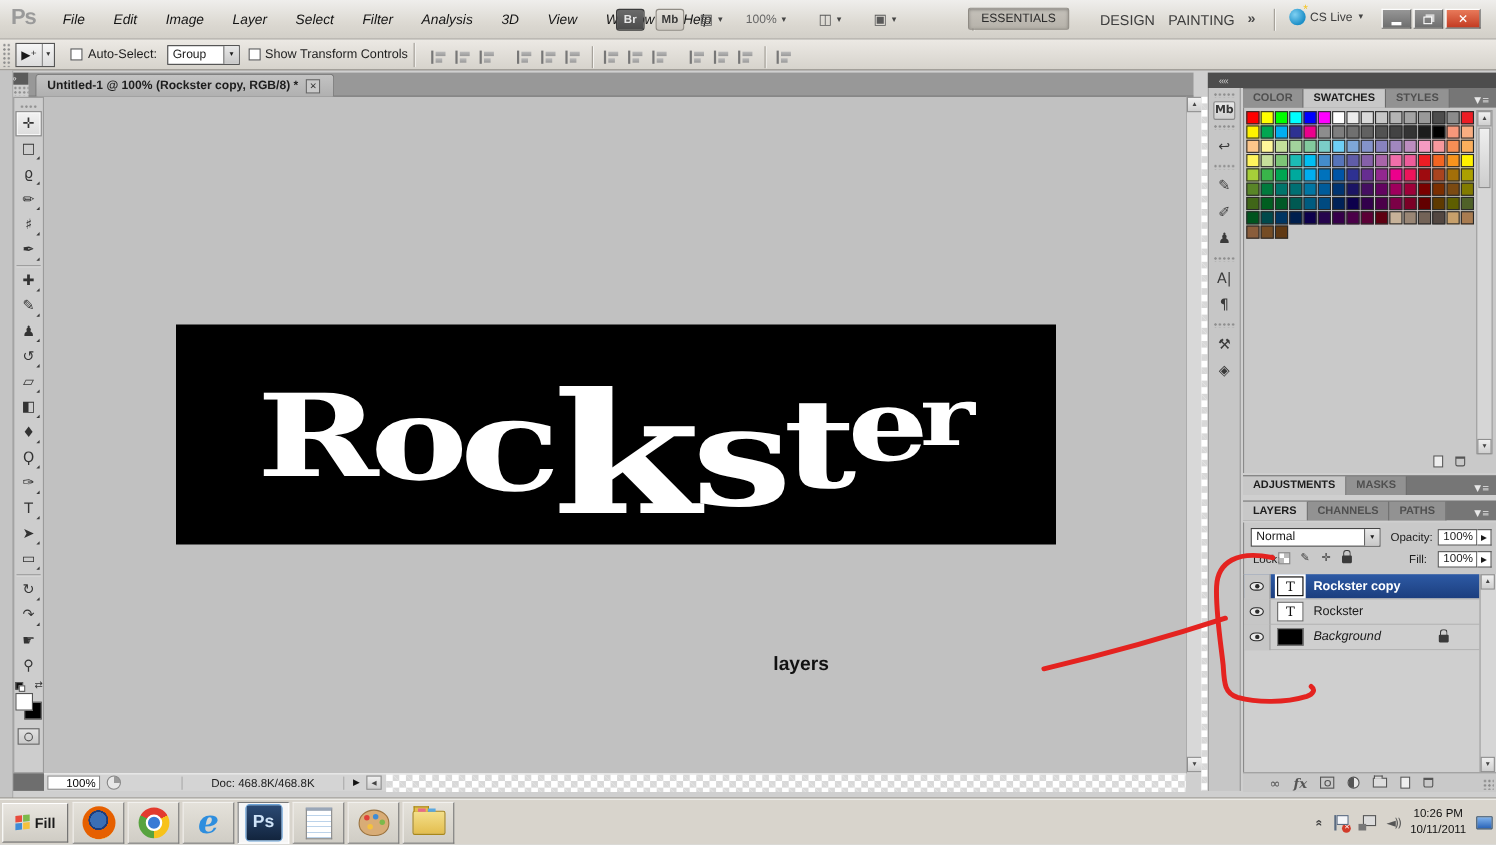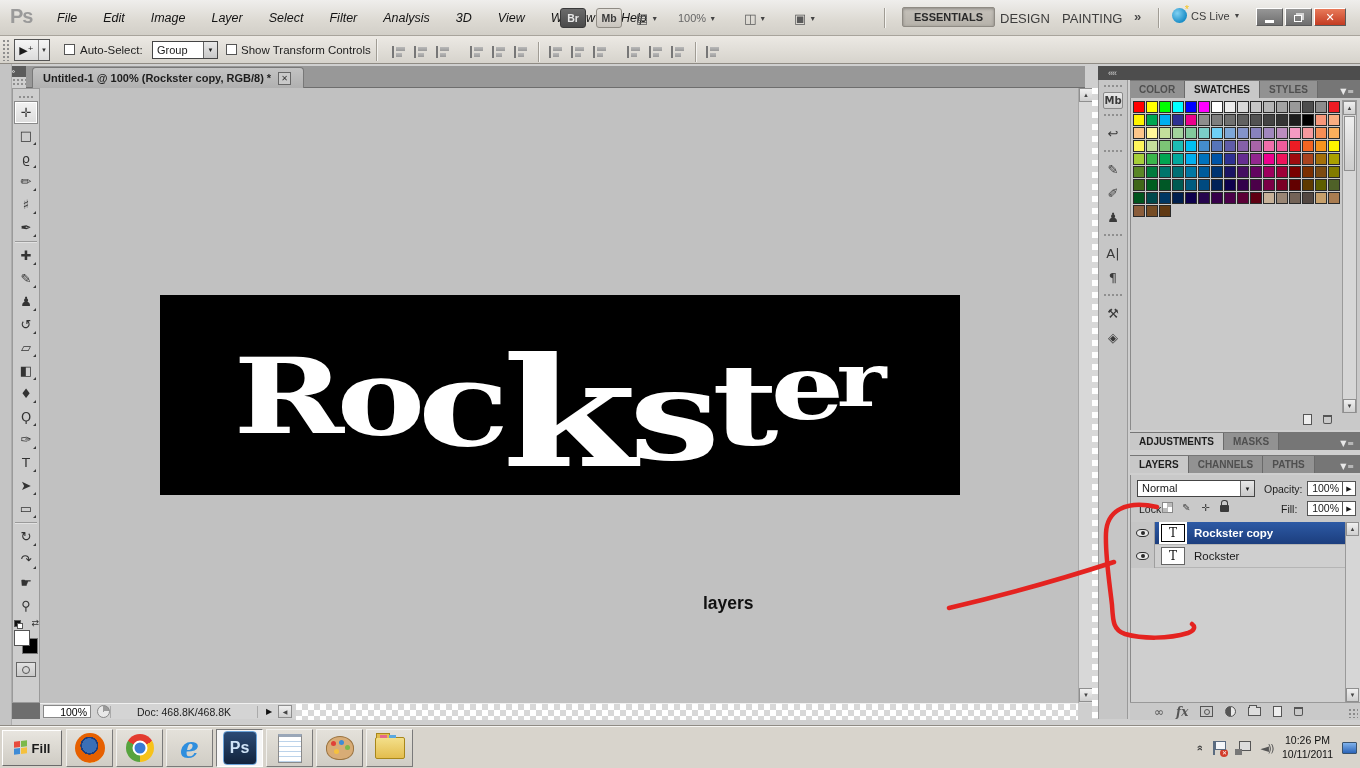--- a/index.html
+++ b/index.html
@@ -14,21 +14,21 @@
   #menu-items { position:absolute; left:44px; top:0; height:35px; display:flex; align-items:center; }
   .menu-item { padding:0 13px; font-size:12.5px; color:#141414; cursor:default;font-style:italic; }
   .tb-btn { position:absolute; top:8px; height:20px; display:flex; align-items:center; justify-content:center;
     border:1px solid #8f8b84; border-radius:3px; font-size:10.5px; font-weight:bold; }
   #btn-br { left:560px; width:26px; background:linear-gradient(#6b6b6b,#4a4a4a); color:#e8e8e8; border-color:#3a3a3a; }
   #btn-mb { left:596px; width:26px; background:linear-gradient(#e3e0da,#c9c5be); color:#3a3a3a; }
   .tb-ic { position:absolute; top:8px; height:20px; display:flex; align-items:center; gap:3px; color:#5a5a5a; font-size:13px; }
   .tb-ic .dd { font-size:7px; color:#444; }
   #zoom-ctl { font-size:11px; color:#666; }
   .vsep { position:absolute; top:8px; width:1px; height:20px; background:#a09c94; box-shadow:1px 0 0 #f4f3f0; }
-  #ws-essentials { position:absolute; left:902px; top:7px; padding:3px 11px; font-size:11px; font-weight:bold; color:#2a2a2a;
+  #ws-essentials { position:absolute; left:880px; top:7px; padding:3px 11px; font-size:11px; font-weight:normal; color:#2a2a2a;
     background:linear-gradient(#c6c2bb,#b6b2aa); border:1px solid #8f8b84; border-radius:2px; box-shadow:inset 0 1px 3px rgba(0,0,0,.3); }
   .ws-tab { position:absolute; top:11px; font-size:13px; font-weight:normal; color:#3d3d3d; }
   #ws-more { position:absolute; left:1134px; top:9px; font-size:13px; font-weight:bold; color:#4a4a4a; }
   #cs-live { position:absolute; left:1172px; top:8px; display:flex; align-items:center; gap:4px; }
   #cs-live-ic { width:15px; height:15px; border-radius:50%; background:radial-gradient(circle at 35% 35%, #7fd0f2, #1b8ec7 70%); position:relative; }
   #cs-live-ic::after { content:"*"; position:absolute; right:-2px; top:-5px; color:#f6c51e; font-size:11px; }
   #cs-live-label { font-size:11px; color:#3d3d3d; }
   #winbtns { position:absolute; left:1256px; top:8px; display:flex; gap:2px; }
   .wbtn { width:27px; height:18px; border:1px solid #fff; border-right-color:#5a5a5a; border-bottom-color:#5a5a5a;
     background:linear-gradient(#969696,#6e6e6e); display:flex; align-items:center; justify-content:center; }
@@ -104,21 +104,21 @@
     background-image:linear-gradient(45deg,#d8d8d8 25%,transparent 25%,transparent 75%,#d8d8d8 75%),
                      linear-gradient(45deg,#d8d8d8 25%,transparent 25%,transparent 75%,#d8d8d8 75%);
     background-size:12px 12px; background-position:0 0,6px 6px; }
   #gap-strip { position:absolute; left:1092px; top:88px; width:6px; height:631px; }
 
   
   #statusbar { position:absolute; left:40px; top:703px; width:1038px; height:16px; background:#d4d4d4; border-top:1px solid #f0f0f0; display:flex; align-items:center; }
   #sb-zoom { width:48px; height:13px; background:#fff; border:1px solid #888; font-size:10.5px; text-align:right; padding:0 3px; margin-left:3px; }
   #sb-pie { width:13px; height:13px; border-radius:50%; border:1px solid #888; margin-left:6px;
     background:conic-gradient(#9a9a9a 0 90deg, #e8e8e8 90deg 360deg); }
-  #sb-doc { font-size:10.5px; color:#222; padding:0 26px; border-left:1px solid #aaa; border-right:1px solid #aaa; }
+  #sb-doc { font-size:10.5px; color:#222; margin-left:55px; padding:0 26px; border-left:1px solid #aaa; border-right:1px solid #aaa; }
   #sb-tri { font-size:8px; color:#111; margin-left:8px; }
   #sb-scrollbtn { width:14px; height:13px; background:linear-gradient(#f0f0f0,#cfcfcf); border:1px solid #8f8f8f; font-size:6px;
     display:flex; align-items:center; justify-content:center; color:#444; margin-left:6px; }
   #sb-checker { flex:1; height:16px; margin-left:4px; }
 
   
   #dockheader { position:absolute; left:1098px; top:66px; width:262px; height:14px; background:#4d4d4d; color:#cfcfcf;
     font-size:9px; line-height:14px; padding-left:10px; letter-spacing:-1px; }
   #dockcol { position:absolute; left:1098px; top:80px; width:30px; height:639px; background:#c6c6c6;
     border-left:1px solid #9a9a9a; border-right:1px solid #9a9a9a; display:flex; flex-direction:column; align-items:center; }
@@ -677,20 +677,28 @@
         <span class="t-thumb">T</span>
         <span class="lname">Rockster copy</span>
       </div>
       <div class="lrow">
         <span class="eye-cell">
             <i class="eye"></i>
           </span>
         <span class="t-thumb">T</span>
         <span class="lname">Rockster</span>
       </div>
+      <div class="lrow">
+        <span class="eye-cell">
+            <i class="eye"></i>
+          </span>
+        <span class="bg-thumb"></span>
+        <span class="lname ital">Background</span>
+        <i class="padlock"></i>
+      </div>
       <div id="llscroll">
         <div class="sc-btn" style="top:0;width:13px">▲</div>
         <div class="sc-btn" style="top:166px;width:13px">▼</div>
       </div>
     </div>
 
     <div id="lfoot">
       <span class="ft-ic">∞</span>
       <span class="ft-ic" id="ft-fx">fx</span>
       <span class="ft-ic">

